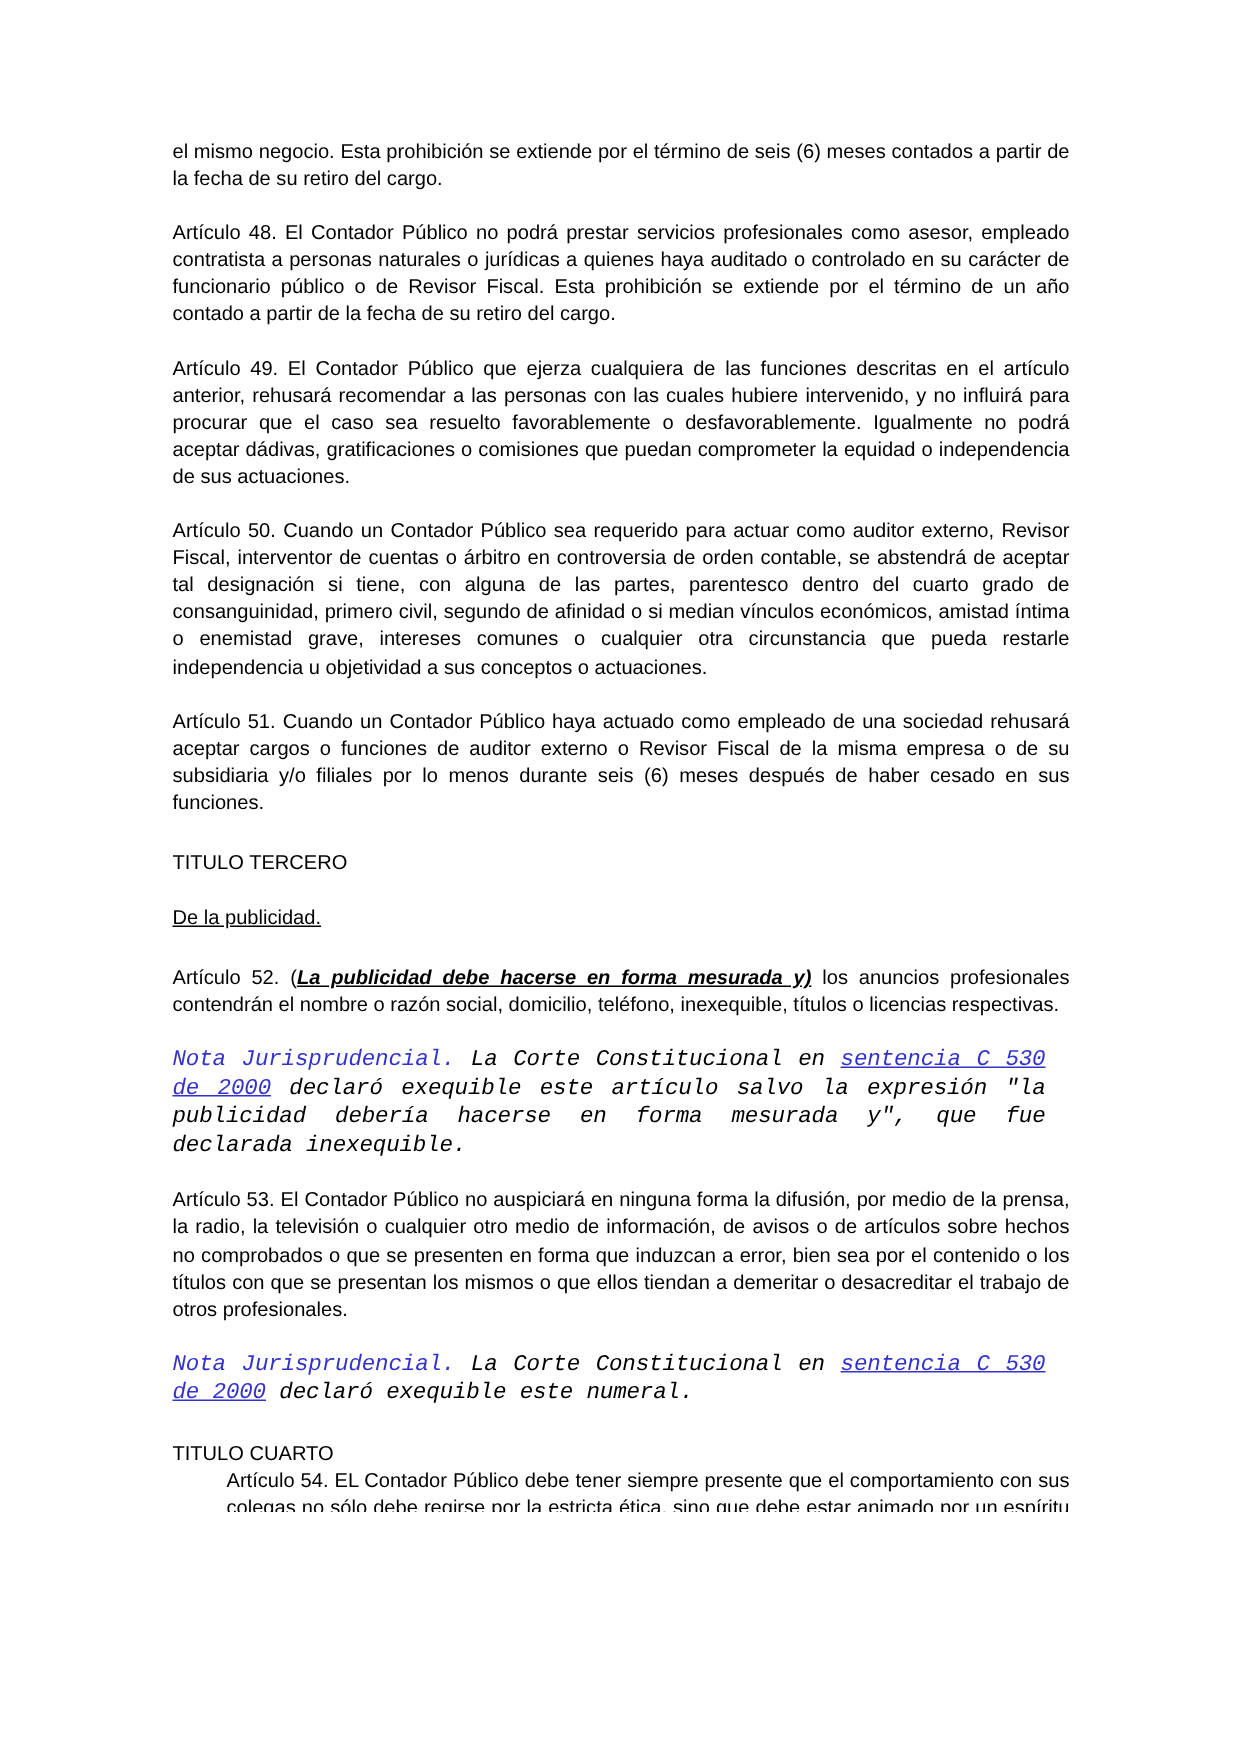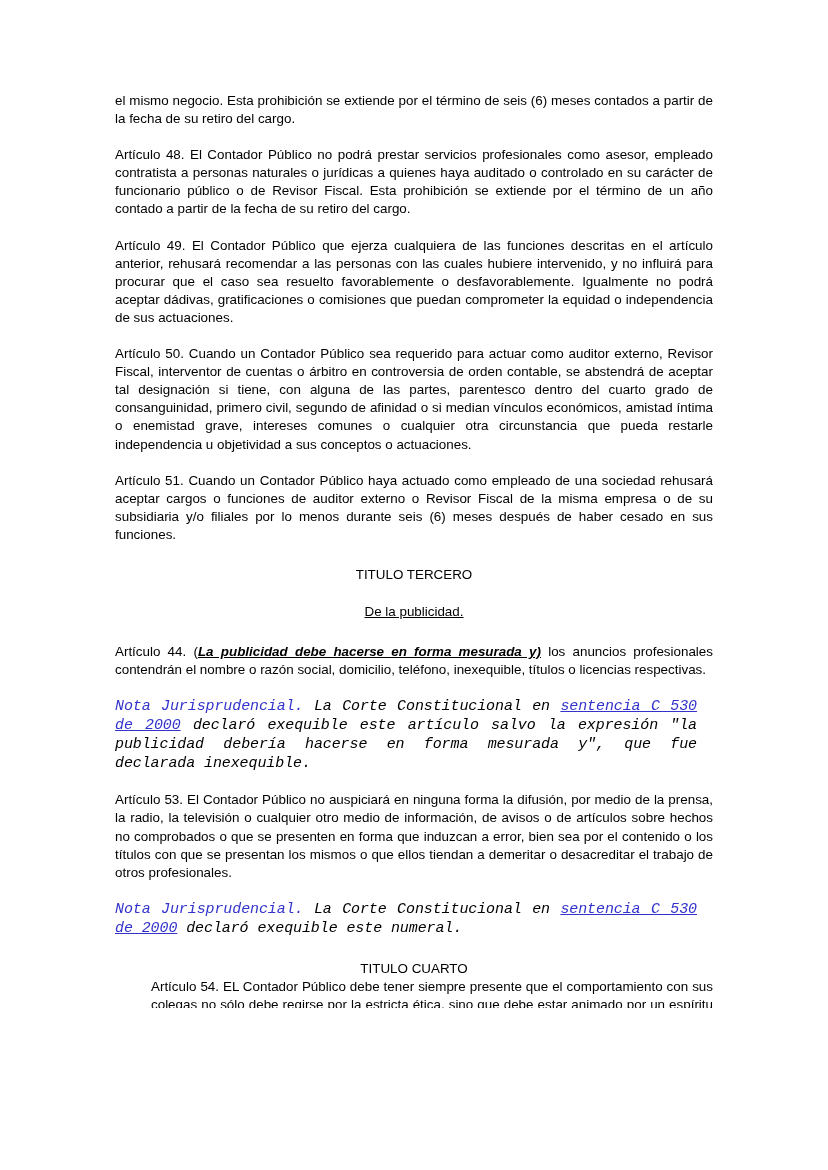--- a/index.html
+++ b/index.html
@@ -37,21 +37,21 @@
     font-style: italic;
     text-decoration: underline;
     font-weight: bold;
   }
   
   .heading {
     font-family: "Liberation Sans", sans-serif;
     font-size: 13.4px;
     line-height: 18.1px;
     color: #000000;
-    text-align: center;
+    text-align: left;
     margin: 0;
   }
   .heading-title { margin: 22px 0 0 0; }
   .heading-sub   { margin: 19px 0 22px 0; text-decoration: underline; }
   
   .nota {
     font-family: Liberation Mono, monospace;
     font-style: italic;
     font-size: 15px;
     line-height: 19px;
@@ -85,21 +85,21 @@
     <p class="para">Artículo 49. El Contador Público que ejerza cualquiera de las funciones descritas en el artículo anterior, rehusará recomendar a las personas con las cuales hubiere intervenido, y no influirá para procurar que el caso sea resuelto favorablemente o desfavorablemente. Igualmente no podrá aceptar dádivas, gratificaciones o comisiones que puedan comprometer la equidad o independencia de sus actuaciones.</p>
 
     <p class="para">Artículo 50. Cuando un Contador Público sea requerido para actuar como auditor externo, Revisor Fiscal, interventor de cuentas o árbitro en controversia de orden contable, se abstendrá de aceptar tal designación si tiene, con alguna de las partes, parentesco dentro del cuarto grado de consanguinidad, primero civil, segundo de afinidad o si median vínculos económicos, amistad íntima o enemistad grave, intereses comunes o cualquier otra circunstancia que pueda restarle independencia u objetividad a sus conceptos o actuaciones.</p>
 
     <p class="para">Artículo 51. Cuando un Contador Público haya actuado como empleado de una sociedad rehusará aceptar cargos o funciones de auditor externo o Revisor Fiscal de la misma empresa o de su subsidiaria y/o filiales por lo menos durante seis (6) meses después de haber cesado en sus funciones.</p>
 
     <p class="heading heading-title">TITULO TERCERO</p>
 
     <p class="heading heading-sub">De la publicidad.</p>
 
-    <p class="para"><span>Artículo 44. (</span><span class="u-ital">La publicidad debe hacerse en forma mesurada y)</span><span> los anuncios profesionales contendrán el nombre o razón social, domicilio, teléfono, inexequible, títulos o licencias respectivas.</span></p>
+    <p class="para"><span>Artículo 52. (</span><span class="u-ital">La publicidad debe hacerse en forma mesurada y)</span><span> los anuncios profesionales contendrán el nombre o razón social, domicilio, teléfono, inexequible, títulos o licencias respectivas.</span></p>
 
     <p class="nota"><span class="nota-label">Nota Jurisprudencial.</span><span> La Corte Constitucional en </span><span class="nota-link">sentencia C 530 de 2000</span><span> declaró exequible este artículo salvo la expresión "la publicidad debería hacerse en forma mesurada y", que fue declarada inexequible.</span></p>
 
     <p class="para">Artículo 53. El Contador Público no auspiciará en ninguna forma la difusión, por medio de la prensa, la radio, la televisión o cualquier otro medio de información, de avisos o de artículos sobre hechos no comprobados o que se presenten en forma que induzcan a error, bien sea por el contenido o los títulos con que se presentan los mismos o que ellos tiendan a demeritar o desacreditar el trabajo de otros profesionales.</p>
 
     <p class="nota"><span class="nota-label">Nota Jurisprudencial.</span><span> La Corte Constitucional en </span><span class="nota-link">sentencia C 530 de 2000</span><span> declaró exequible este numeral.</span></p>
 
     <p class="heading heading-title">TITULO CUARTO</p>
 
 

